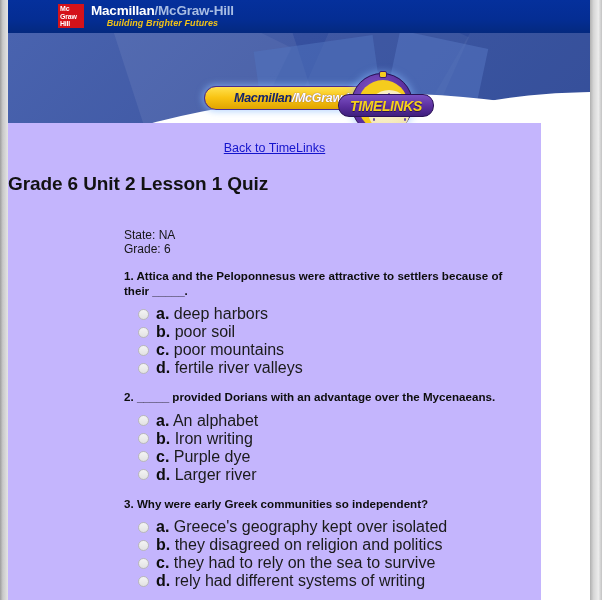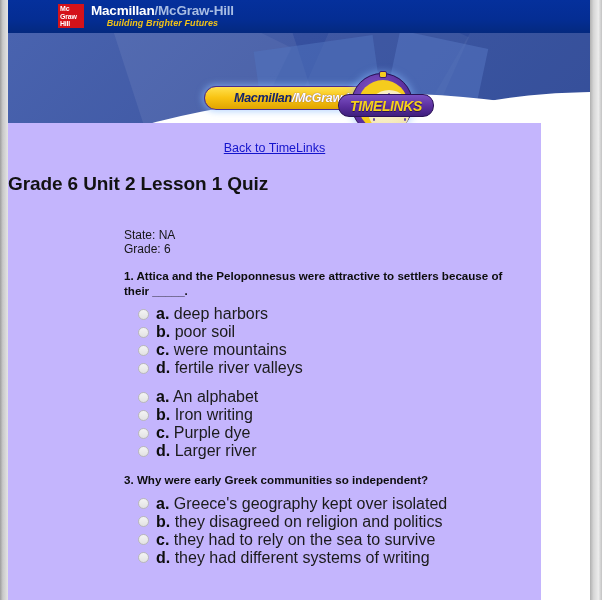--- a/index.html
+++ b/index.html
@@ -396,29 +396,30 @@
             <div class="opt">
               <span class="radio"></span>
               <span class="opt-label"><span class="ltr">a.</span><span> deep harbors</span></span>
             </div>
             <div class="opt">
               <span class="radio"></span>
               <span class="opt-label"><span class="ltr">b.</span><span> poor soil</span></span>
             </div>
             <div class="opt">
               <span class="radio"></span>
-              <span class="opt-label"><span class="ltr">c.</span><span> were mountains</span></span>
+              <span class="opt-label"><span class="ltr">c.</span><span> poor mountains</span></span>
             </div>
             <div class="opt">
               <span class="radio"></span>
               <span class="opt-label"><span class="ltr">d.</span><span> fertile river valleys</span></span>
             </div>
           </div>
         </div>
         <div class="q-block">
+          <div class="q-text">2. _____ provided Dorians with an advantage over the Mycenaeans.</div>
           <div class="opt-list">
             <div class="opt">
               <span class="radio"></span>
               <span class="opt-label"><span class="ltr">a.</span><span> An alphabet</span></span>
             </div>
             <div class="opt">
               <span class="radio"></span>
               <span class="opt-label"><span class="ltr">b.</span><span> Iron writing</span></span>
             </div>
             <div class="opt">
@@ -441,21 +442,21 @@
             <div class="opt">
               <span class="radio"></span>
               <span class="opt-label"><span class="ltr">b.</span><span> they disagreed on religion and politics</span></span>
             </div>
             <div class="opt">
               <span class="radio"></span>
               <span class="opt-label"><span class="ltr">c.</span><span> they had to rely on the sea to survive</span></span>
             </div>
             <div class="opt">
               <span class="radio"></span>
-              <span class="opt-label"><span class="ltr">d.</span><span> they had different systems of writing</span></span>
+              <span class="opt-label"><span class="ltr">d.</span><span> rely had different systems of writing</span></span>
             </div>
           </div>
         </div>
       </div>
   </div>
 
   <div class="gutter-left"></div>
   <div class="gutter-right"></div>
 </div>
 

